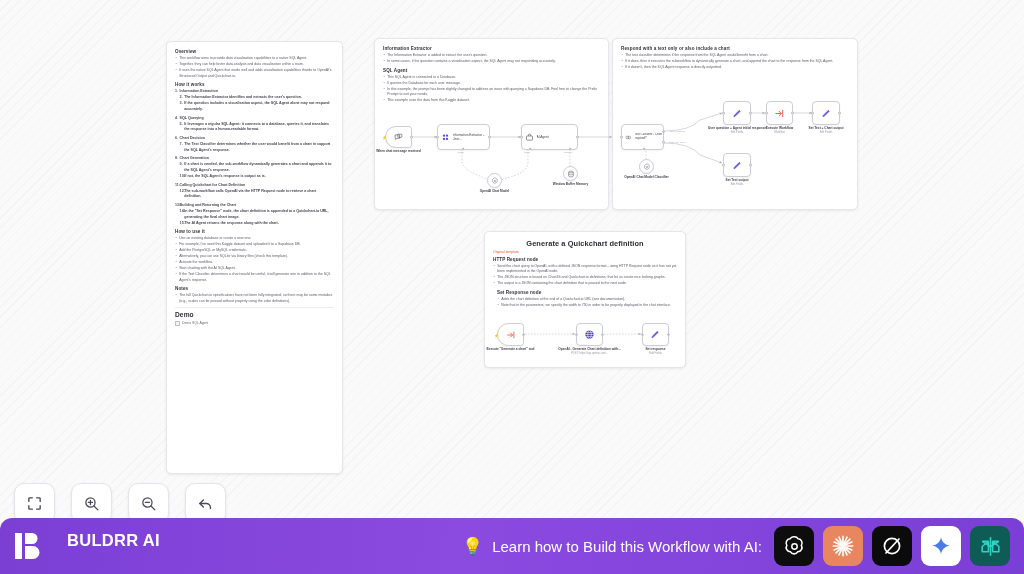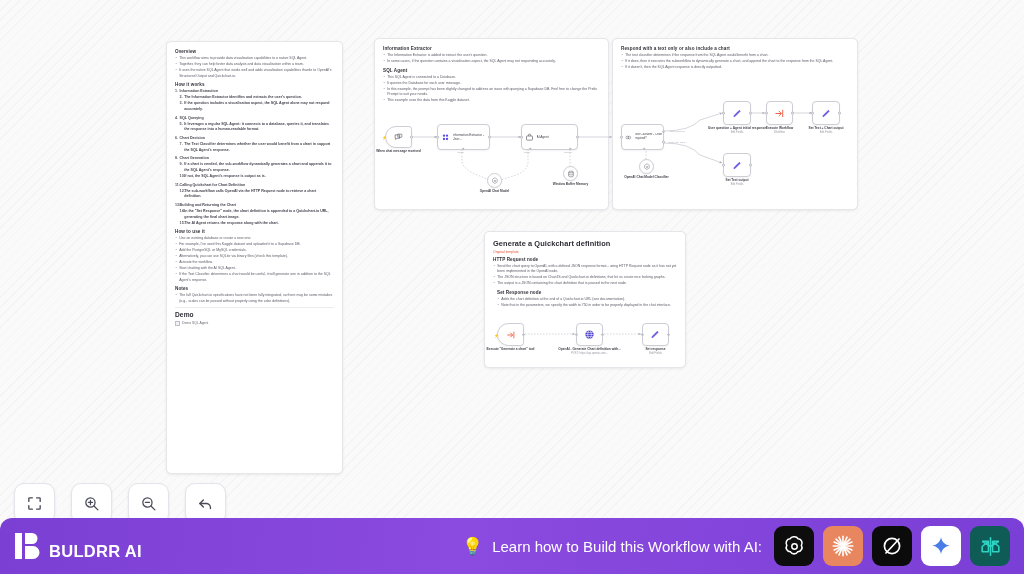--- a/index.html
+++ b/index.html
@@ -20,21 +20,21 @@
     background:#ffffff;
     border:1px solid #e6e6ea;
     border-radius:5px;
     box-shadow:0 1px 3px rgba(20,20,40,.07);
     overflow:hidden;
   }
   .panel-inner { padding:7px 8px 6px 8px; }
 
   .h { font-weight:bold; color:#33333a; letter-spacing:.1px; }
   .h1 { font-size:4.6px; margin-bottom:2.2px; }
-  .h-big { font-size:7.4px; margin-bottom:2px; color:#2c2c34; }
+  .h-big { font-size:7.4px; margin-bottom:2px; color:#2c2c34;text-align:center; }
   .h-demo { font-size:6.6px; color:#2c2c34; margin:3px 0 2.5px; }
   .rule { height:1px; background:#ececf0; margin:2.5px 0 3px; }
 
   ul.b { list-style:none; margin:0 0 3px 0; }
   ul.b li {
     font-size:3.5px; line-height:1.55; color:#5a5a66;
     padding-left:4.2px; position:relative; margin-bottom:.6px;
   }
   ul.b li::before {
     content:"•"; position:absolute; left:.6px; top:-.2px;
@@ -113,21 +113,21 @@
     cursor:pointer;
   }
 
   
   .footer {
     position:absolute; left:0; right:0; bottom:0; height:56px;
     background:linear-gradient(95deg,#7b3fd4 0%,#8b4ae0 45%,#7a3fd6 100%);
     border-radius:12px 12px 0 0;
     display:flex; align-items:center; padding:0 14px;
   }
-  .brand { display:flex; align-items:flex-end; gap:9px; }
+  .brand { display:flex; align-items:flex-start; gap:27px; }
   .brandtxt { color:#fff; font-weight:bold; font-size:16.5px; letter-spacing:.3px; }
   .cta { margin-left:auto; display:flex; align-items:center; gap:9px; }
   .ctatxt { color:#fff; font-size:15px; font-weight:normal; }
   .aiicons { display:flex; gap:9px; margin-left:3px; }
   .aibox {
     width:40px; height:40px; border-radius:9px;
     display:flex; align-items:center; justify-content:center;
     cursor:pointer;
   }
 </style>

